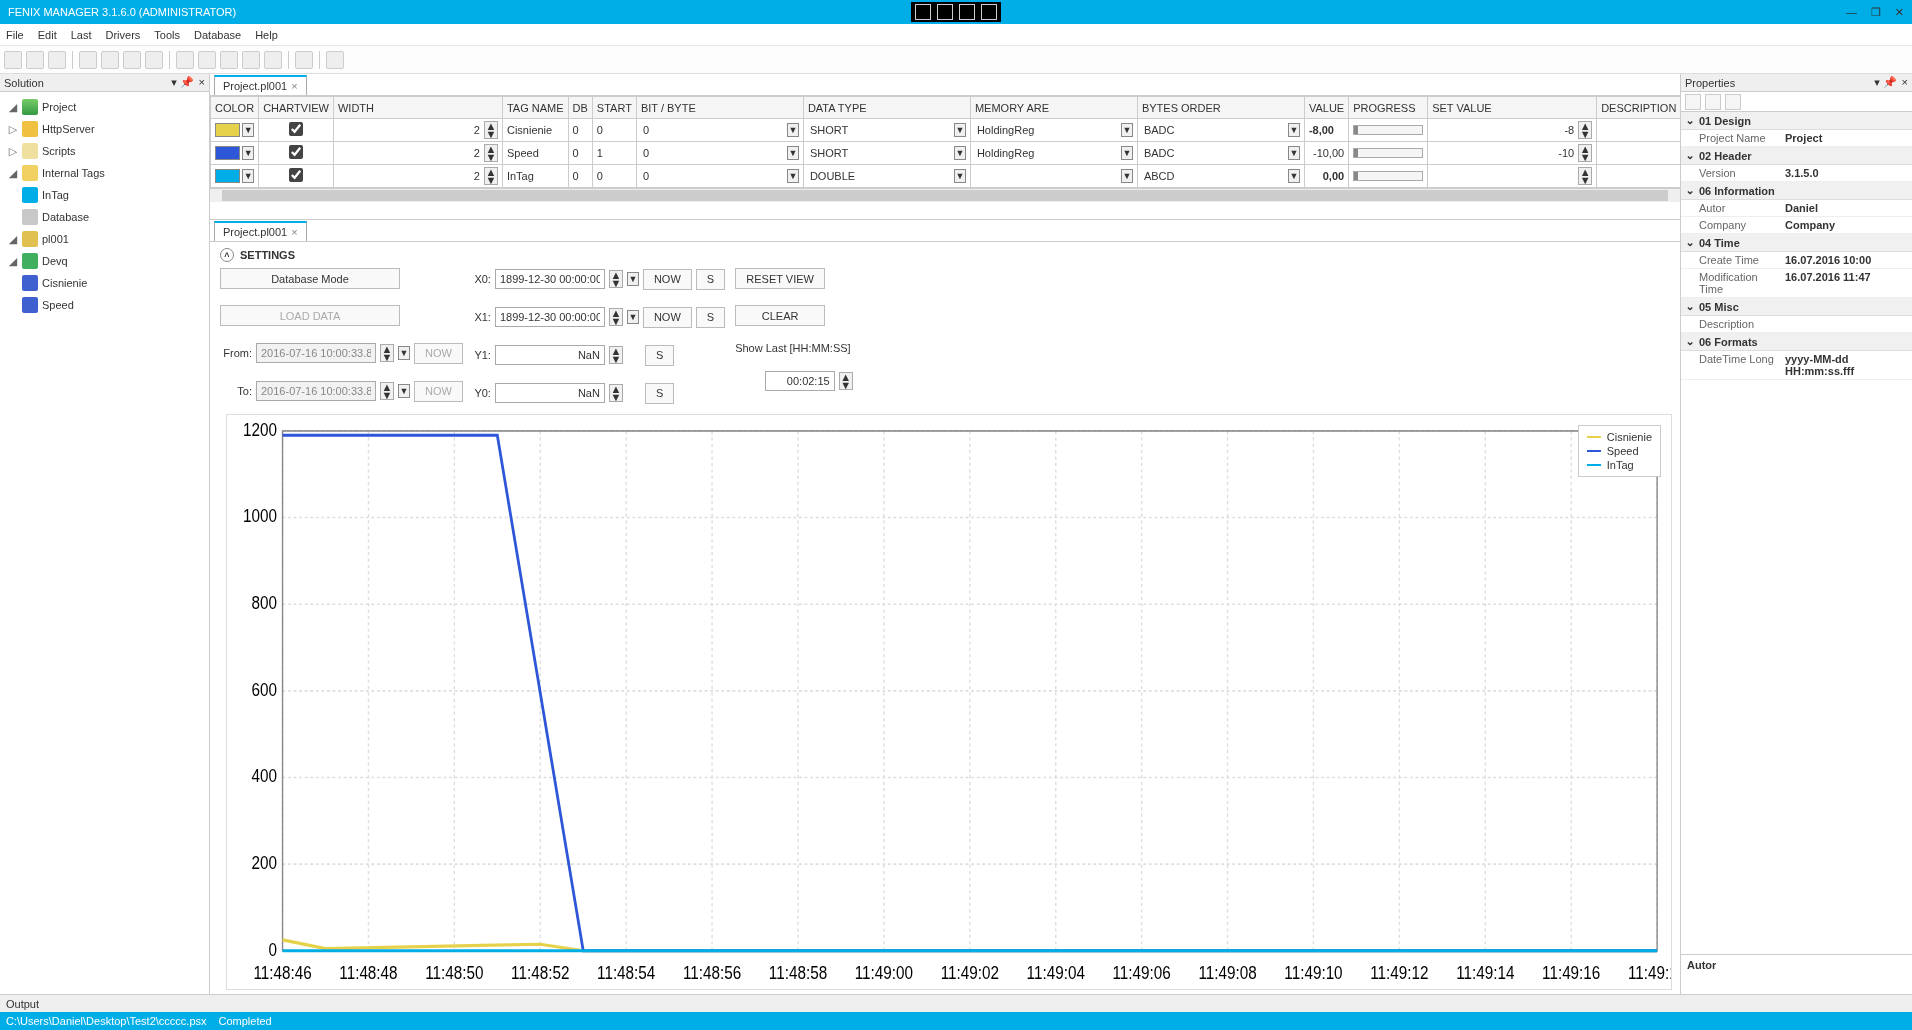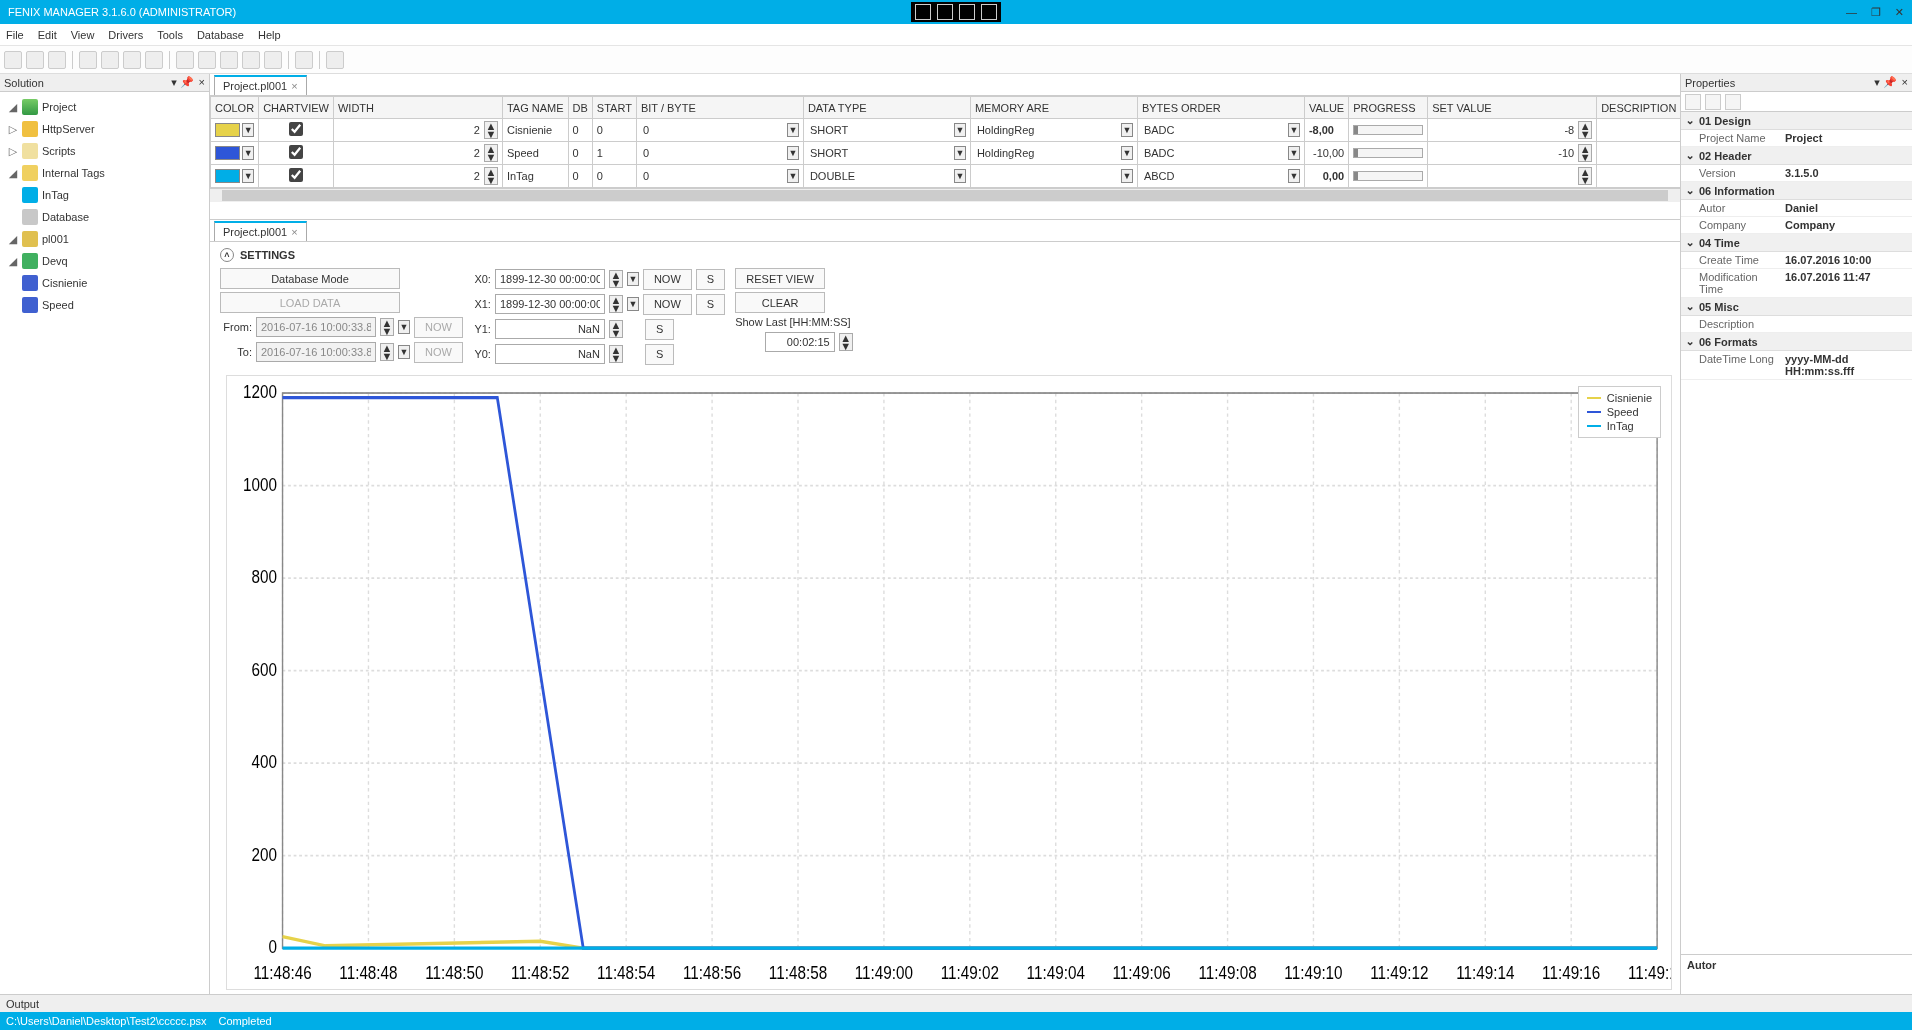--- a/index.html
+++ b/index.html
@@ -66,21 +66,21 @@
 .sel input{flex:1;border:none;height:18px;padding:0 2px}
 .prog{width:70px;height:10px;border:1px solid #aaa;background:#f5f5f5;position:relative}
 .prog .fill{height:100%;background:#888}
 .hscroll{height:14px;background:#efefef;border-top:1px solid #ccc;position:relative}
 .hscroll .thumb{position:absolute;left:12px;right:12px;top:1px;bottom:1px;background:#ccc}
 .charttabs{height:22px;border-bottom:1px solid #ccc;display:flex;align-items:flex-end;padding-left:4px}
 .settings{padding:6px 10px}
 .settings-hdr{display:flex;align-items:center;gap:6px;font-weight:bold;margin-bottom:6px}
 .settings-hdr .chev{width:14px;height:14px;border:1px solid #888;border-radius:50%;text-align:center;line-height:12px;font-size:9px}
 .settings-body{display:flex;gap:10px;align-items:flex-start}
-.sgroup{display:flex;flex-direction:column;gap:3px}
+.sgroup{display:flex;flex-direction:column;gap:16px}
 .sbtn{height:21px;border:1px solid #bbb;background:#f9f9f9;display:flex;align-items:center;justify-content:center;cursor:pointer;padding:0 10px}
 .sbtn.wide{width:180px}
 .sbtn.dis{color:#aaa}
 .srow{display:flex;align-items:center;gap:4px;height:22px}
 .srow label{width:32px;text-align:right}
 .srow .lbl-short{width:18px}
 .sinput{height:20px;border:1px solid #aaa;padding:0 4px;background:#fff}
 .sinput.dis{background:#f2f2f2;color:#888}
 .chart{flex:1;position:relative;margin:4px 8px 4px 16px;border:1px solid #ddd}
 .chart-svg{width:100%;height:100%}
@@ -116,21 +116,21 @@
   <div class="winbtns">
     <span>—</span>
     <span>❐</span>
     <span>✕</span>
   </div>
 </div>
 
 <div class="menubar">
   <span>File</span>
   <span>Edit</span>
-  <span>View</span>
+  <span>Last</span>
   <span>Drivers</span>
   <span>Tools</span>
   <span>Database</span>
   <span>Help</span>
 </div>
 
 <div class="toolbar">
   <div class="tb tb-new"></div>
   <div class="tb tb-folder"></div>
   <div class="tb tb-disk"></div>

